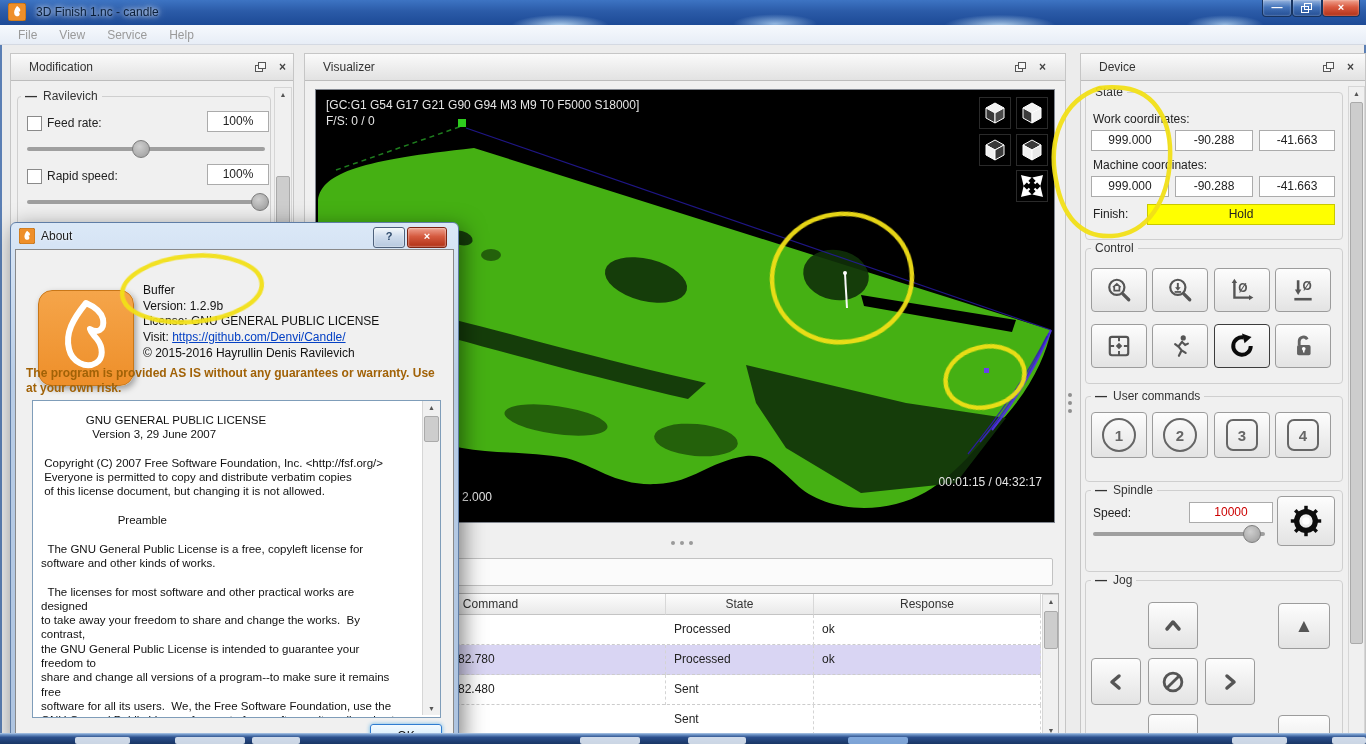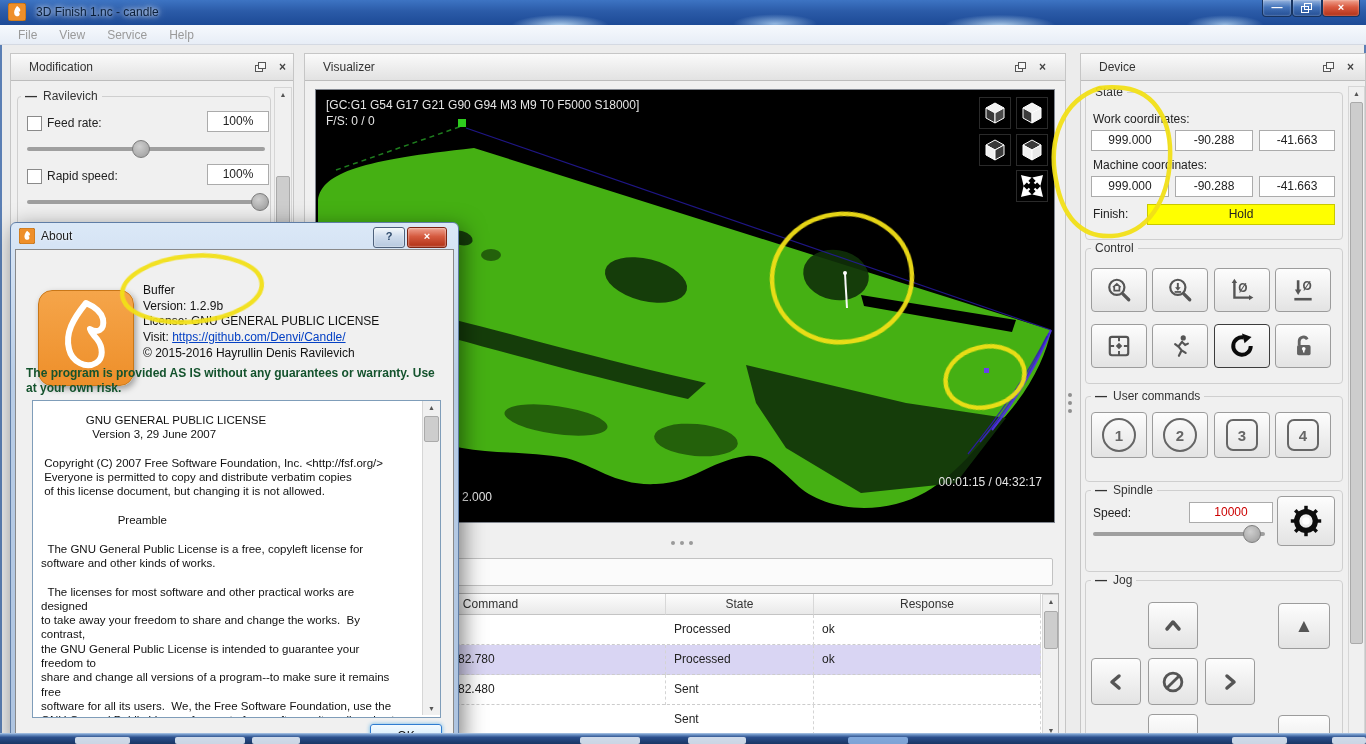--- a/index.html
+++ b/index.html
@@ -76,21 +76,21 @@
   #about-content{position:absolute;left:4px;top:26px;width:437px;height:492px;background:#f0f0f0;border:1px solid #898989;overflow:hidden}
   #about-title{position:absolute;left:30px;top:6px;color:#1c1c1c;text-shadow:0 0 3px #fff}
   .dlgbtn{position:absolute;top:4px;height:19px;border:1px solid #4e617c;border-radius:3px;color:#fff;
     text-align:center;line-height:17px;font-weight:bold;font-size:11px;
     background:linear-gradient(180deg,#f4f8fb,#cfdced 45%,#b6c8de);color:#2e4a6b;box-shadow:inset 0 0 2px #fff}
   #dlg-close{background:linear-gradient(180deg,#efa18f,#d55a3f 45%,#b03015);color:#fff;border-color:#7c2413}
   #logo{position:absolute;left:22px;top:40px;width:94px;height:94px;border-radius:14px;
     background:linear-gradient(180deg,#f5a54a,#ee8f2a);border:1px solid #c97718;box-shadow:2px 3px 6px rgba(0,0,0,.35)}
   .about-line{position:absolute;left:127px;white-space:nowrap;color:#111}
   a.link{color:#0440c4;text-decoration:underline}
-  #warning{position:absolute;left:10px;top:116px;width:422px;font-weight:bold;color:#14532d;line-height:15px}
+  #warning{position:absolute;left:10px;top:116px;width:422px;font-weight:bold;color:#a16207;line-height:15px}
   #license-box{position:absolute;left:16px;top:150px;width:407px;height:316px;background:#fff;border:1px solid #7f9db9;overflow:hidden}
   #license-text{position:absolute;left:8px;top:12px;right:22px;white-space:pre-wrap;font-size:11.5px;line-height:14.3px;color:#111}
   #ok-btn{position:absolute;left:354px;top:474px;width:70px;height:24px;border:1px solid #2f7cd0;border-radius:3px;
     background:linear-gradient(180deg,#f3fafe,#d9eefb 45%,#bfe3f8);text-align:center;line-height:22px;color:#111;
     box-shadow:0 0 4px #67b6e8}
   
   #taskbar{left:0;top:733px;width:1366px;height:11px;z-index:90;
     background:linear-gradient(180deg,#7ea4d4,#2b4f8c 30%,#16325f);border-top:1px solid #9db9dd}
   #taskbar i{position:absolute;top:3px;height:7px;border-radius:2px;background:rgba(235,242,250,.85);display:block}
   

